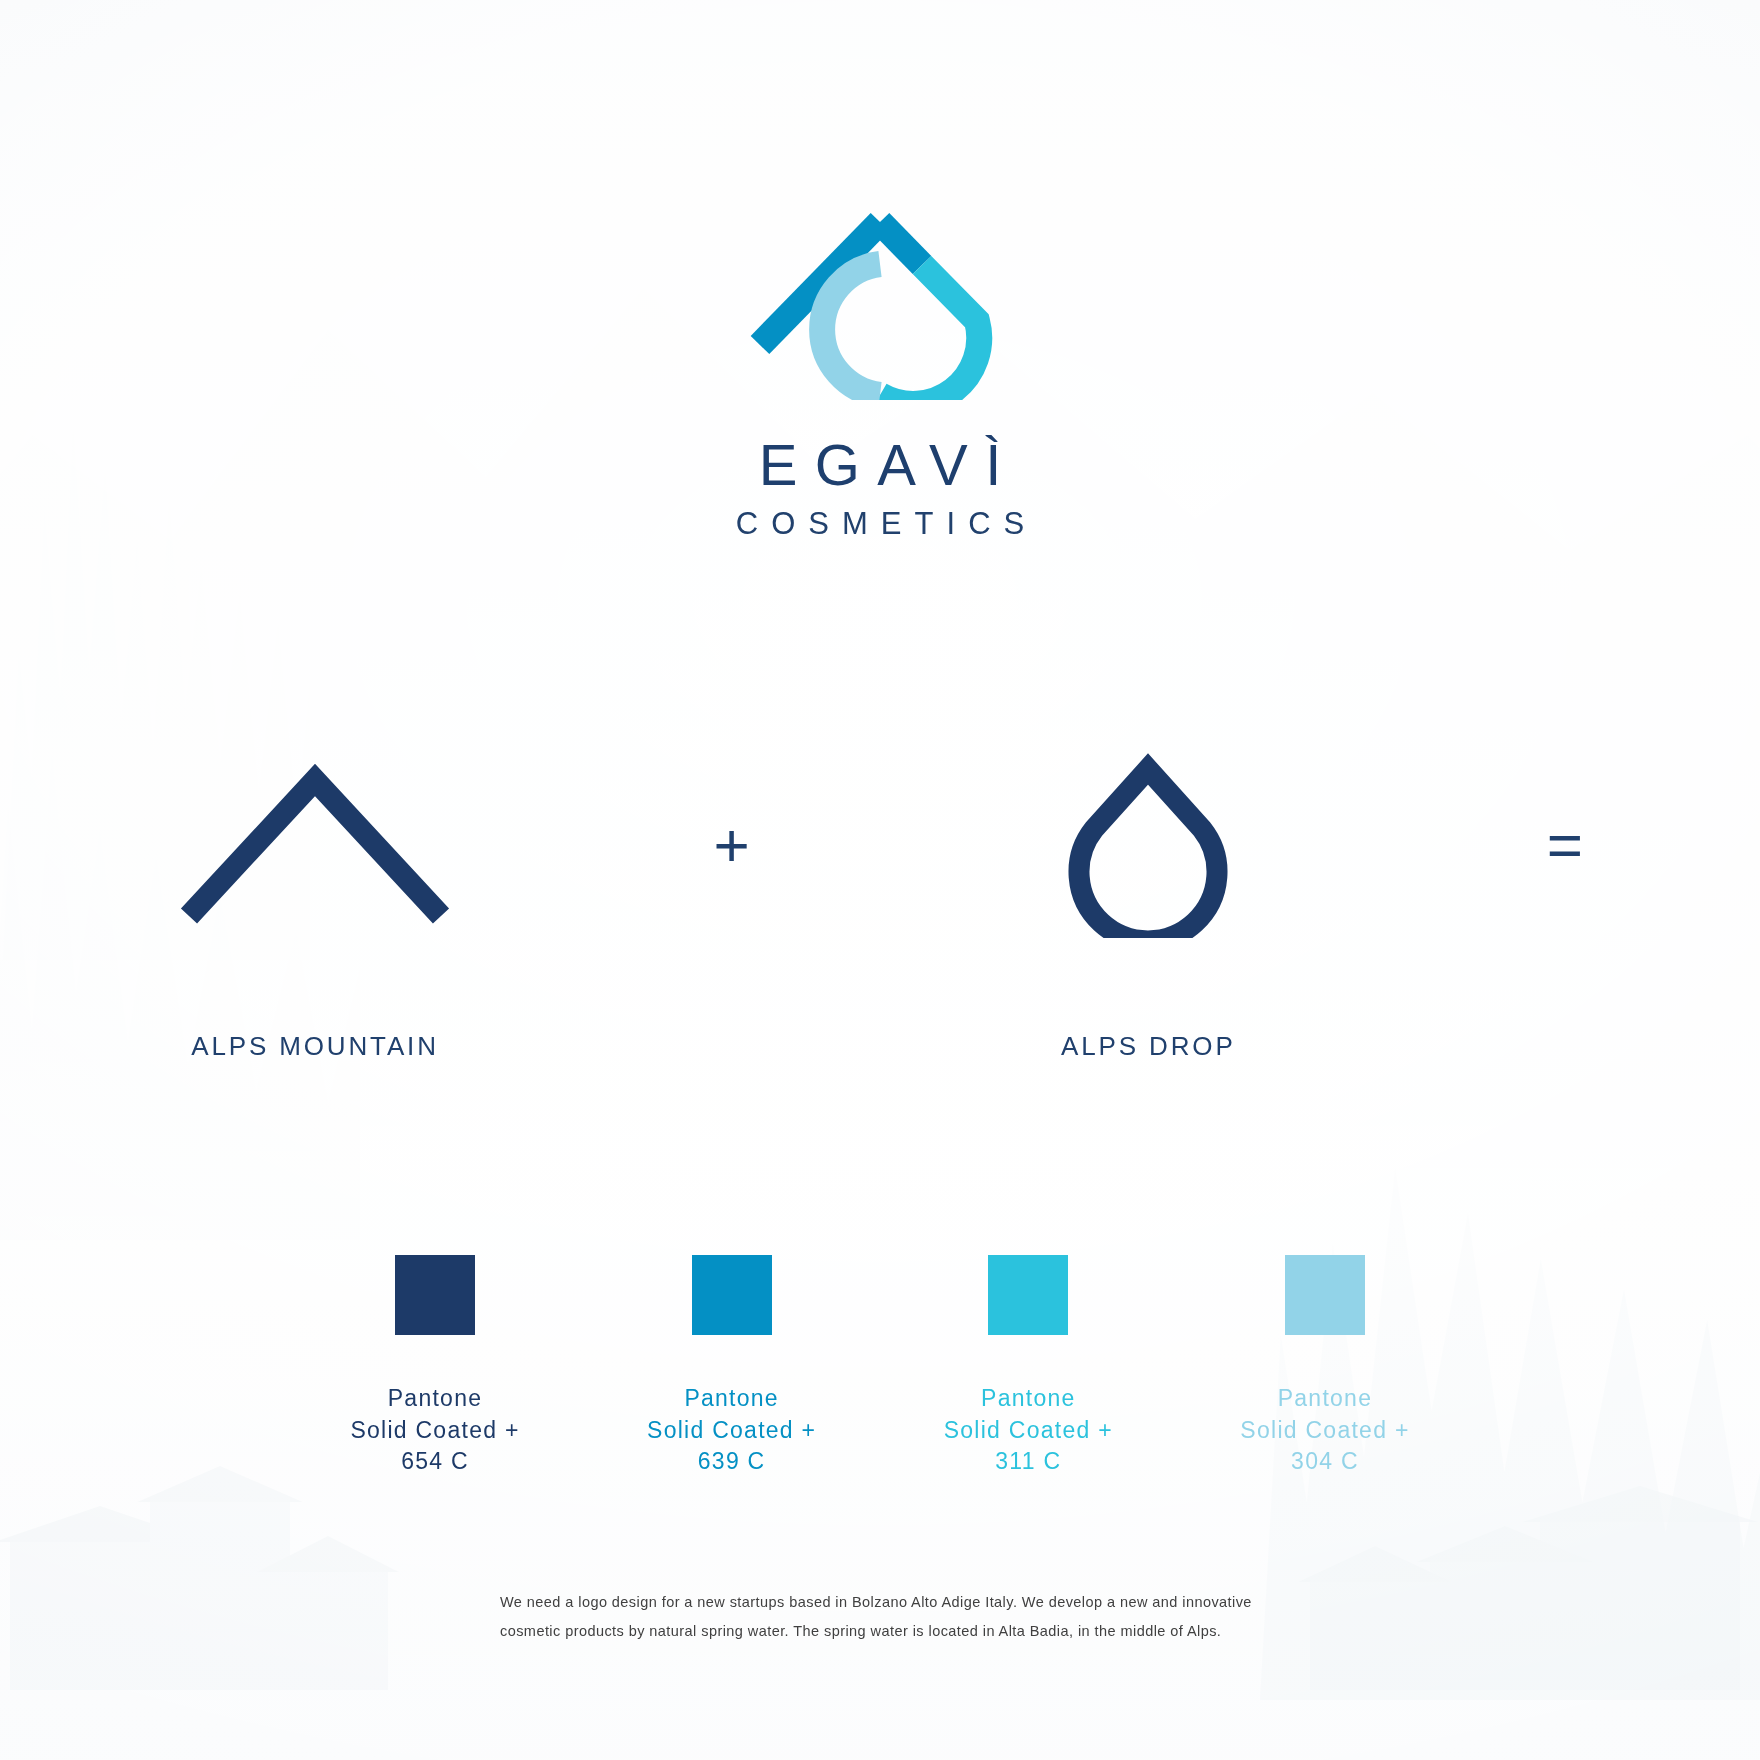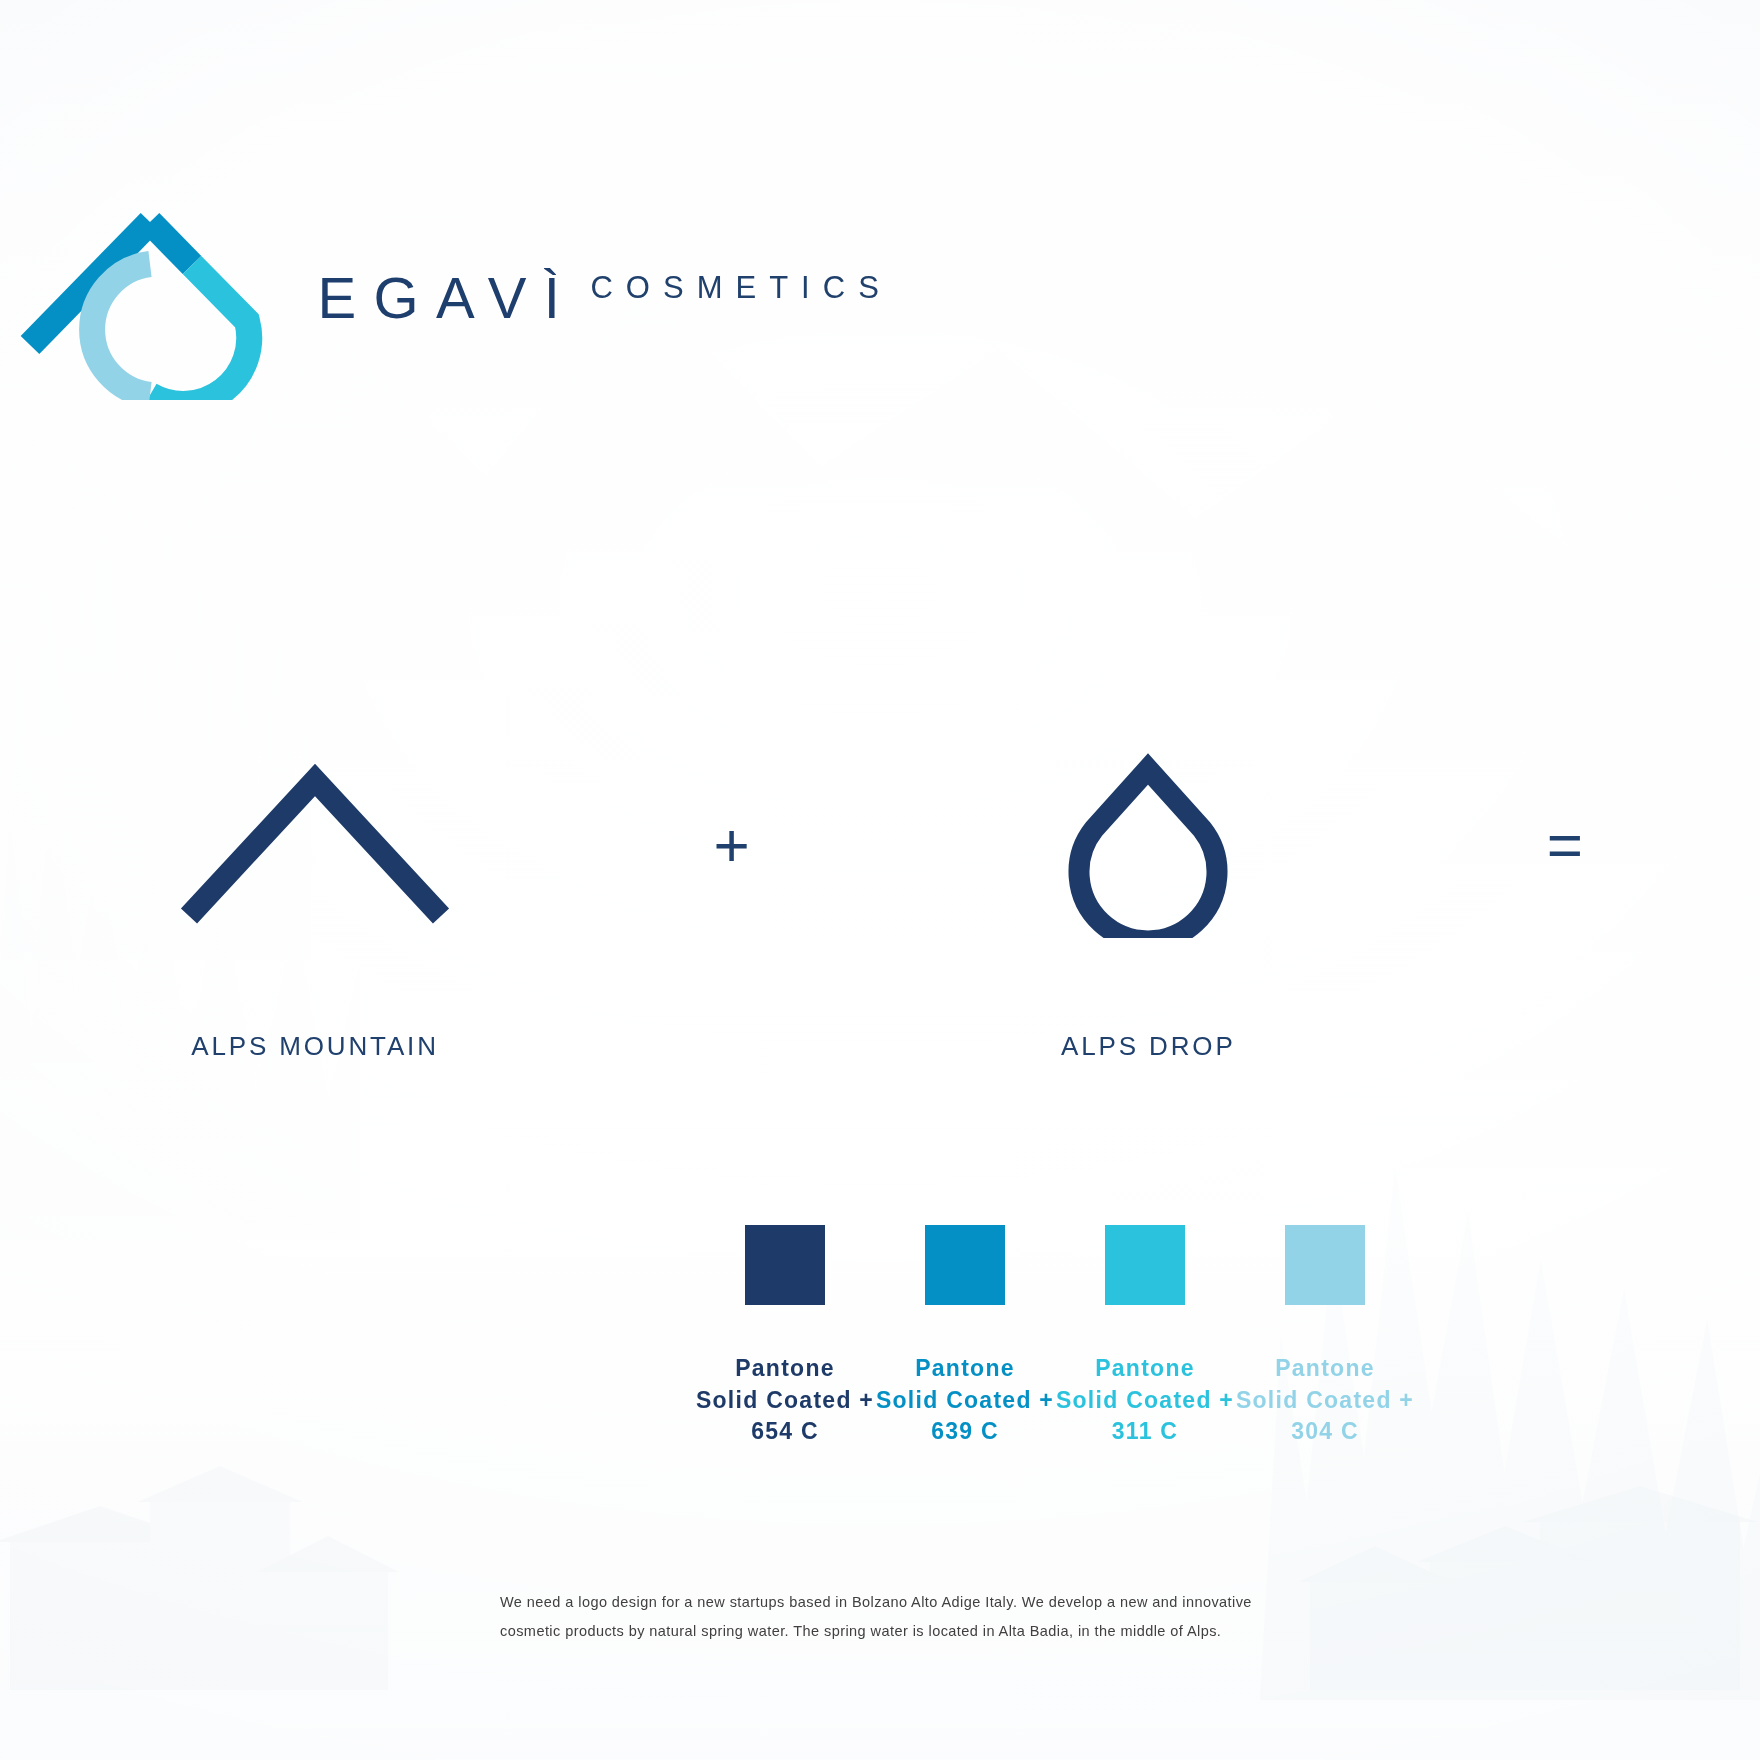--- a/index.html
+++ b/index.html
@@ -123,20 +123,21 @@
 
   
   .content { position: relative; z-index: 3; }
 
   
   .logo-lockup {
     position: absolute;
     left: 0; right: 0;
     top: 160px;
     display: flex;
+    flex-direction: column;
     align-items: center;
   }
   .primary-mark { width: 300px; height: 240px; }
 
   .wordmark {
     margin-top: 36px;
     font-size: 58px;
     letter-spacing: 0.30em;
     text-indent: 0.30em;
     color: #1e3f6e;
@@ -193,24 +194,23 @@
     font-size: 62px;
     font-weight: 300;
     line-height: 1;
   }
 
   
   .palette {
     position: absolute;
     left: 345px;
     right: 345px;
-    top: 1225px;
-    display: flex;
-    justify-content: flex-end;
-    font-weight: bold;
+    top: 1255px;
+    display: flex;
+    justify-content: space-between;
   }
   .swatch-col {
     width: 180px;
     display: flex;
     flex-direction: column;
     align-items: center;
   }
   .swatch {
     width: 80px;
     height: 80px;

